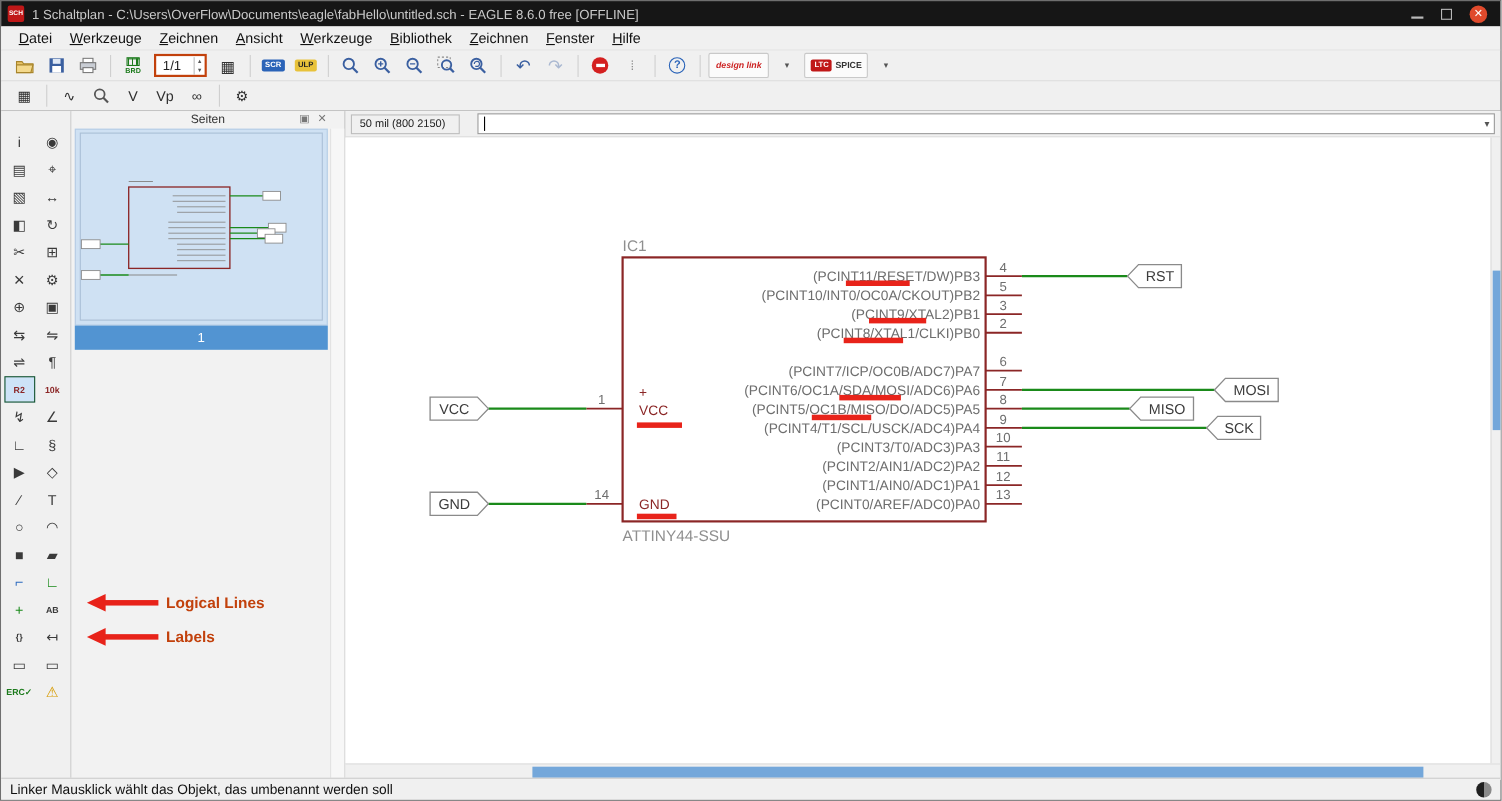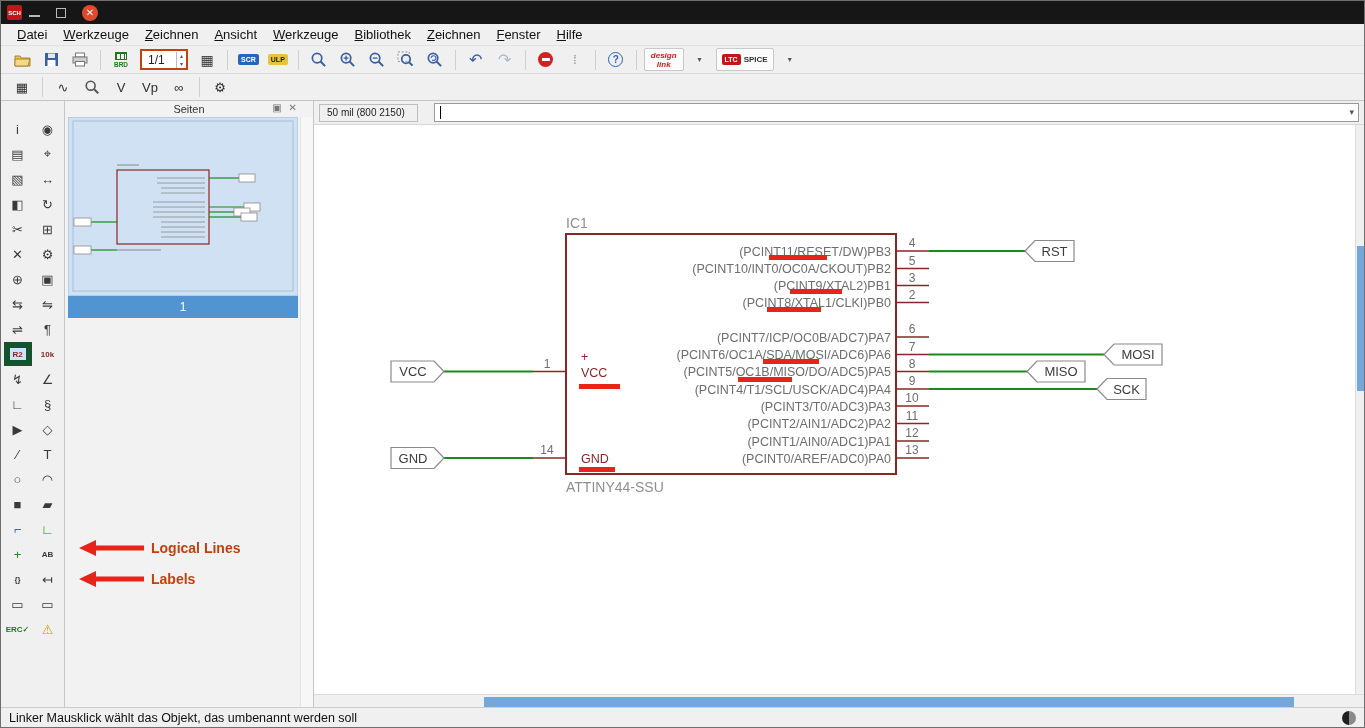--- a/index.html
+++ b/index.html
@@ -37,34 +37,34 @@
   .sheetbox{display:flex;align-items:center;border:2px solid #c2410c;background:#fff;height:21px;margin:0 3px}
   .sheetbox .val{font-size:12px;padding:0 8px 0 6px;color:#222;min-width:34px}
   .sheetbox .spin{display:flex;flex-direction:column;border-left:1px solid #bbb;font-size:6px;color:#555;line-height:1}
   .sheetbox .spin span{padding:1px 3px}
   .undo{color:#3a5fa0;font-size:16px}
   .redo{color:#3a5fa0;font-size:16px}
   .stop-icn{width:15px;height:15px;border-radius:50%;background:#d42020;display:flex;align-items:center;justify-content:center}
   .stop-icn i{display:block;width:8px;height:2.5px;background:#fff}
   .help-icn{width:15px;height:15px;border-radius:50%;border:1.5px solid #2a63b8;color:#2a63b8;font-size:10px;font-weight:bold;display:flex;align-items:center;justify-content:center}
   .dots{color:#8a8a8a;font-size:12px;letter-spacing:0}
-  .dlink{display:flex;flex-direction:column;align-items:center;line-height:7px;color:#cc2222;font-style:italic;font-weight:bold;font-size:8px;border:1px solid #c9c9c9;background:#fbfbfb;padding:3px 6px;border-radius:2px}
+  .dlink{display:flex;flex-direction:row;align-items:center;line-height:7px;color:#cc2222;font-style:italic;font-weight:bold;font-size:8px;border:1px solid #c9c9c9;background:#fbfbfb;padding:3px 6px;border-radius:2px}
   .ltc{display:flex;align-items:center;gap:3px;border:1px solid #c9c9c9;background:#fbfbfb;padding:2px 5px;border-radius:2px}
   .ltc .badge{background:#c01818;color:#fff;font-size:7px;font-weight:bold;padding:2px 3px;border-radius:2px}
   .ltc .sp{font-size:8px;font-weight:bold;color:#333}
   .ddv{font-size:8px;color:#555;padding:0 2px}
   .tb2 .tbtn{font-size:13px;color:#2f2f2f}
 
   
   .content{position:absolute;top:100px;left:0;width:1365px;height:608px;display:flex}
 
   .palette{width:64px;background:#f0f0f0;border-right:1px solid #c6c6c6;padding:16px 3px 0;display:grid;grid-template-columns:repeat(2,28px);gap:1px 2px;align-content:start;justify-content:center}
   .tool{width:28px;height:24px;display:flex;align-items:center;justify-content:center;font-size:13px;color:#3a3a3a;border:1px solid transparent}
   .tool.small{font-size:8px;font-weight:bold}
-  .tool.selected{background:#cde3f7;border:6px solid #14532d}
+  .tool.selected{background:#cde3f7;border:1px solid #14532d}
 
   .pages{width:249px;background:#f2f2f2;border-right:1px solid #c6c6c6;position:relative}
   .pages-header{height:16px;display:flex;align-items:center;justify-content:center;font-size:11px;color:#333;position:relative}
   .hdr-icons{position:absolute;right:16px;top:1px;display:flex;gap:7px;color:#777;font-size:10px}
   .thumb{position:absolute;left:3px;top:16px;width:230px;height:179px;background:#cfe1f3;border:1px solid #b6cde5}
   .page-row{position:absolute;left:3px;top:195px;width:230px;height:22px;background:#5294d2;color:#fff;display:flex;align-items:center;justify-content:center;font-size:12px}
   .pages-scroll{position:absolute;right:0;top:16px;bottom:0;width:13px;background:#f7f7f7;border-left:1px solid #e3e3e3}
   .annot-row{position:absolute;left:14px;display:flex;align-items:center;gap:6px}
   .annot-text{color:#c2410c;font-weight:bold;font-size:14px;white-space:nowrap}
 
@@ -91,20 +91,21 @@
   .t-num{fill:#6e6e6e;font-family:"Liberation Sans",sans-serif;font-size:12px}
   .t-big{fill:#8f8f8f;font-family:"Liberation Sans",sans-serif;font-size:14px}
   .t-dark{fill:#3c3c3c;font-family:"Liberation Sans",sans-serif;font-size:13px}
   .t-red{fill:#8b2626;font-family:"Liberation Sans",sans-serif;font-size:12.5px}
 </style>
 </head>
 <body>
 
 <div class="titlebar">
   <span class="sch-badge">SCH</span>
+  <span class="title">1 Schaltplan - C:\Users\OverFlow\Documents\eagle\fabHello\untitled.sch - EAGLE 8.6.0 free [OFFLINE]</span>
   <span class="win-controls">
     <span class="wc-min"></span>
     <span class="wc-max"></span>
     <span class="wc-close">✕</span>
   </span>
 </div>
 
 <div class="menubar" id="menubar">
     <span class="menu-item">Datei</span>
     <span class="menu-item">Werkzeuge</span>

